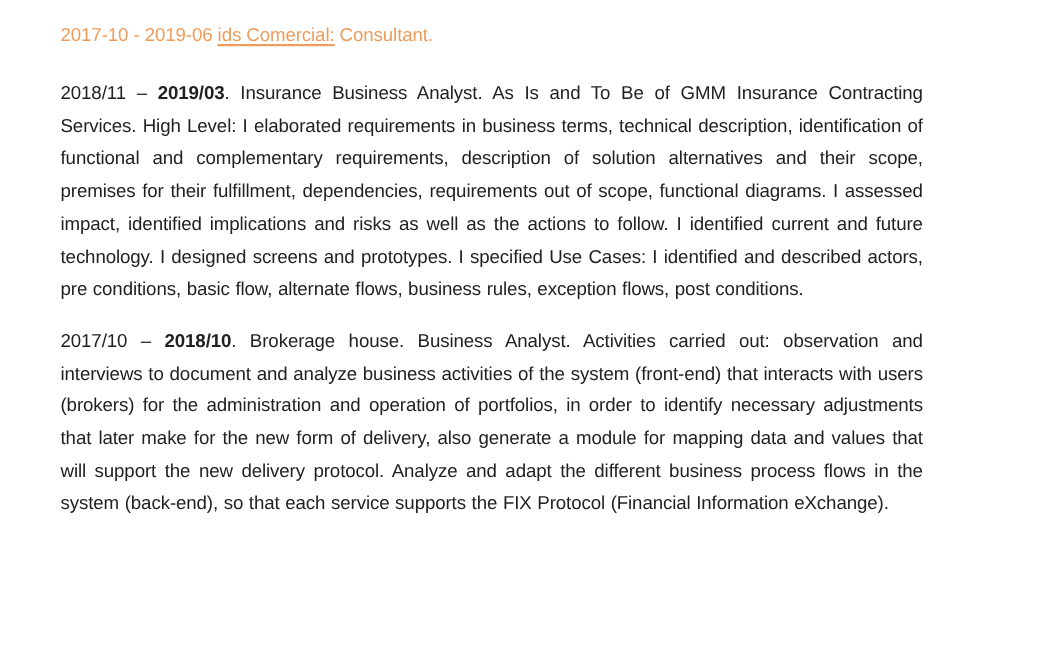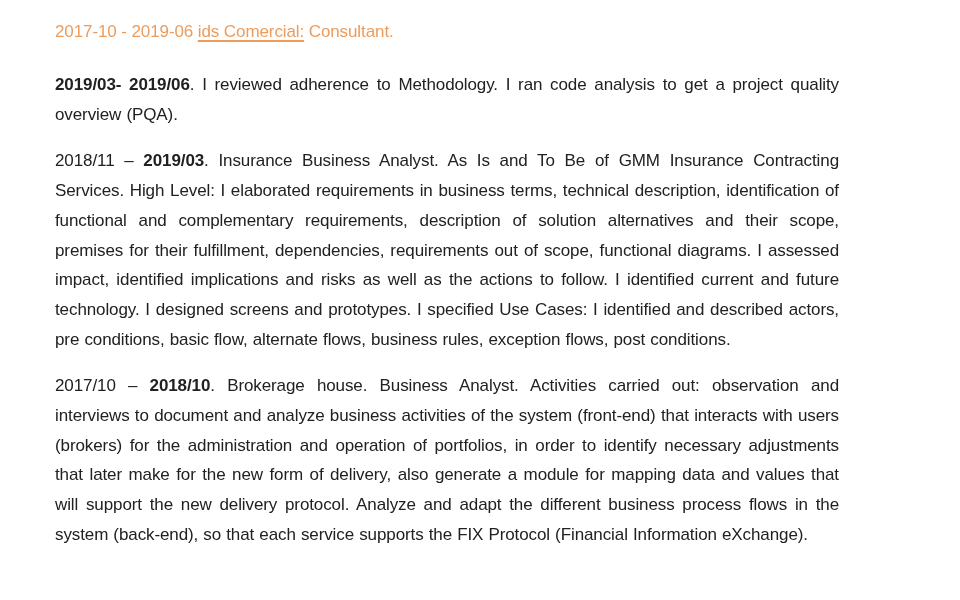--- a/index.html
+++ b/index.html
@@ -44,23 +44,20 @@
 </style>
 </head>
 <body>
 
 <div class="page">
 
   <h2 class="heading">
     <span>2017-10 - 2019-06 </span><span class="underlined">ids Comercial:</span><span> Consultant.</span>
   </h2>
 
-  <p class="body-paragraph">
-    <span></span><b>2019/03- 2019/06</b><span>. I reviewed adherence to Methodology. I ran code analysis to get a project quality overview (PQA).</span>
-  </p>
 
   <p class="body-paragraph">
     <span>2018/11 – </span><b>2019/03</b><span>. Insurance Business Analyst. As Is and To Be of GMM Insurance Contracting Services. High Level: I elaborated requirements in business terms, technical description, identification of functional and complementary requirements, description of solution alternatives and their scope, premises for their fulfillment, dependencies, requirements out of scope, functional diagrams. I assessed impact, identified implications and risks as well as the actions to follow. I identified current and future technology. I designed screens and prototypes. I specified Use Cases: I identified and described actors, pre conditions, basic flow, alternate flows, business rules, exception flows, post conditions.</span>
   </p>
 
   <p class="body-paragraph">
     <span>2017/10 – </span><b>2018/10</b><span>. Brokerage house. Business Analyst. Activities carried out: observation and interviews to document and analyze business activities of the system (front-end) that interacts with users (brokers) for the administration and operation of portfolios, in order to identify necessary adjustments that later make for the new form of delivery, also generate a module for mapping data and values that will support the new delivery protocol. Analyze and adapt the different business process flows in the system (back-end), so that each service supports the FIX Protocol (Financial Information eXchange).</span>
   </p>
 
 </div>

